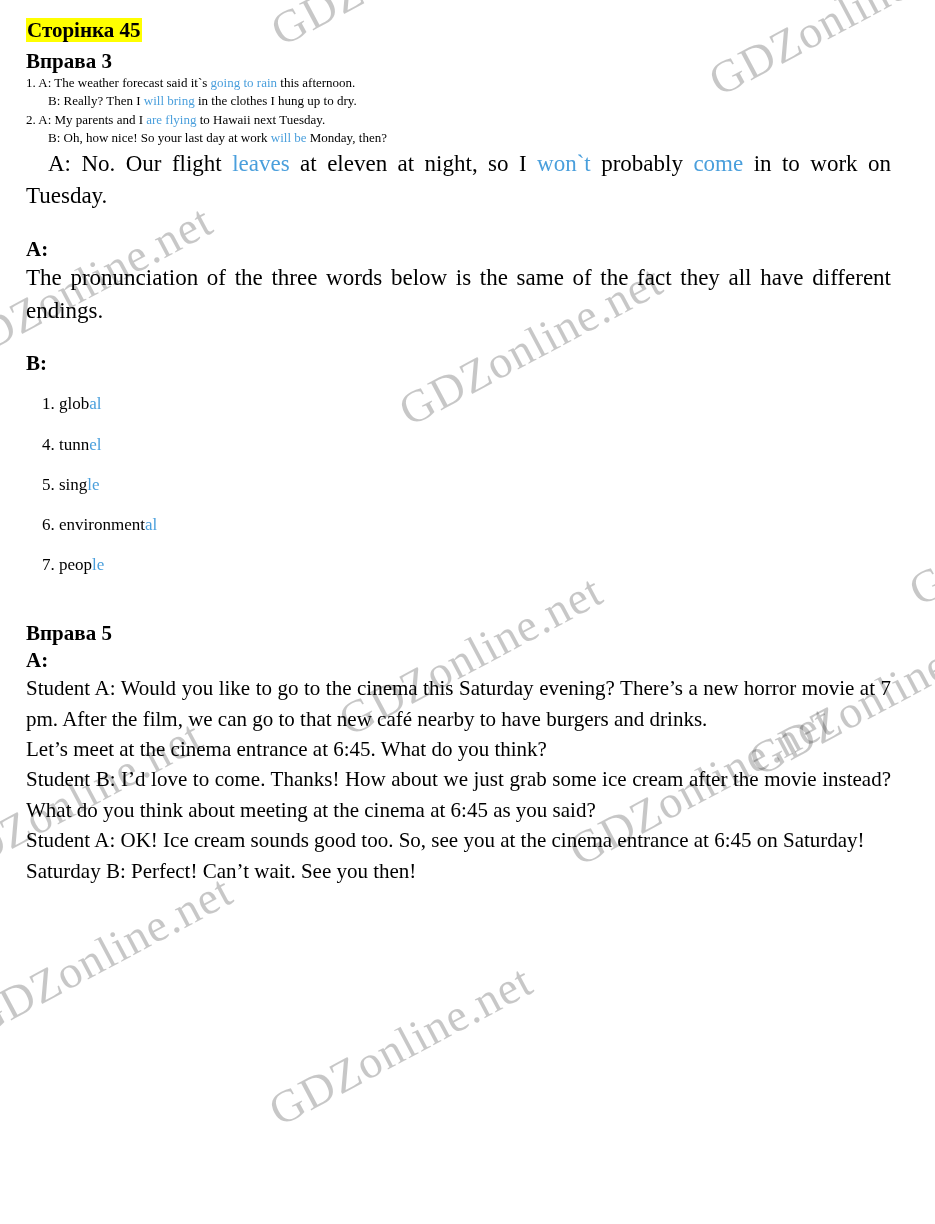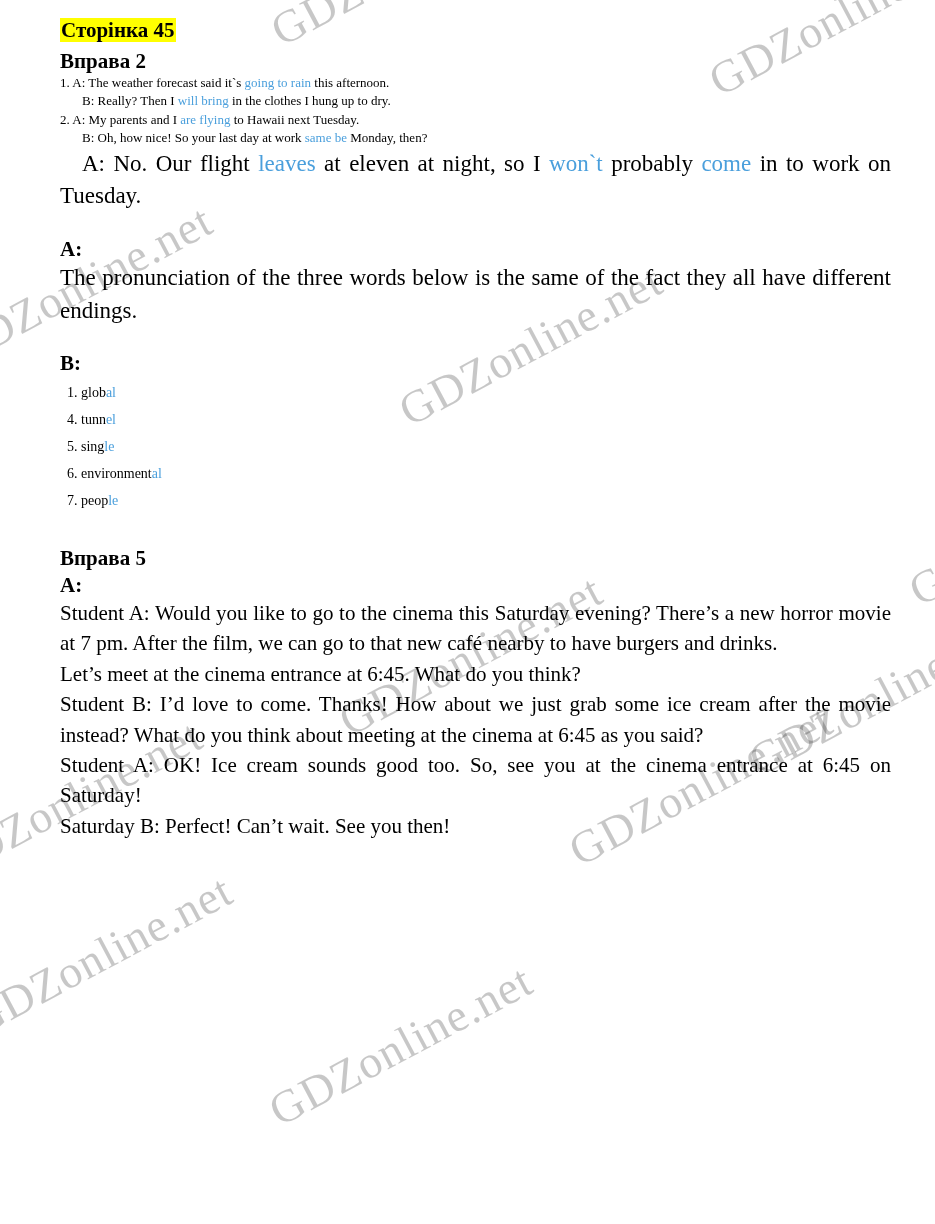--- a/index.html
+++ b/index.html
@@ -13,21 +13,21 @@
     font-family: "Liberation Serif", serif;
     color: #000000;
     position: relative;
     overflow: hidden;
   }
   .page {
     position: absolute;
     left: 0; top: 0;
     width: 935px;
     height: 1224px;
-    padding: 18px 44px 0 60px;
+    padding: 18px 44px 0 26px;
     box-sizing: border-box;
     z-index: 2;
   }
   .watermark-layer {
     position: absolute;
     left: 0; top: 0;
     width: 935px;
     height: 1224px;
     z-index: 3;
     pointer-events: none;
@@ -72,49 +72,49 @@
     display: inline-block;
     width: 22px;
   }
   .hl {
     color: #4a9fdc;
   }
   .gap {
     height: 22px;
   }
   .wordlist p {
-    font-size: 14px;
+    font-size: 17px;
     line-height: 1.42;
-    margin: 7px;
+    margin: 16px;
   }
   .para-block p {
     font-size: 21px;
     line-height: 1.45;
     margin: 0;
     text-align: justify;
   }
   .para-block p.lastline {
     text-align: left;
   }
 </style>
 </head>
 <body>
 
 <div class="page">
 
   <div>
     <span class="title-highlight">Сторінка 45</span>
   </div>
 
-  <div class="ex-title">Вправа 2</div>
+  <div class="ex-title">Вправа 3</div>
 
   <p class="numbered">1. A: The weather forecast said it`s <span class="hl">going to rain</span> this afternoon.</p>
   <p class="numbered"><span class="indent"></span>B: Really? Then I <span class="hl">will bring</span> in the clothes I hung up to dry.</p>
   <p class="numbered">2. A: My parents and I <span class="hl">are flying</span> to Hawaii next Tuesday.</p>
-  <p class="numbered"><span class="indent"></span>B: Oh, how nice! So your last day at work <span class="hl">same be</span> Monday, then?</p>
+  <p class="numbered"><span class="indent"></span>B: Oh, how nice! So your last day at work <span class="hl">will be</span> Monday, then?</p>
   <p class="line"><span class="indent"></span>A: No. Our flight <span class="hl">leaves</span> at eleven at night, so I <span class="hl">won`t</span> probably <span class="hl">come</span> in to work on Tuesday.</p>
 
   <div class="gap"></div>
 
   <div class="sub-label">A:</div>
   <p class="line">The pronunciation of the three words below is the same of the fact they all have different endings.</p>
 
   <div class="gap"></div>
 
   <div class="sub-label">B:</div>

